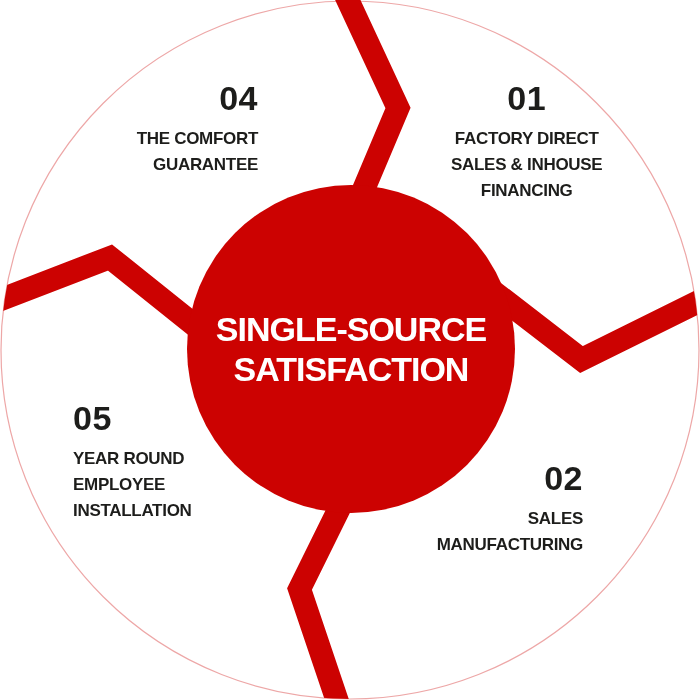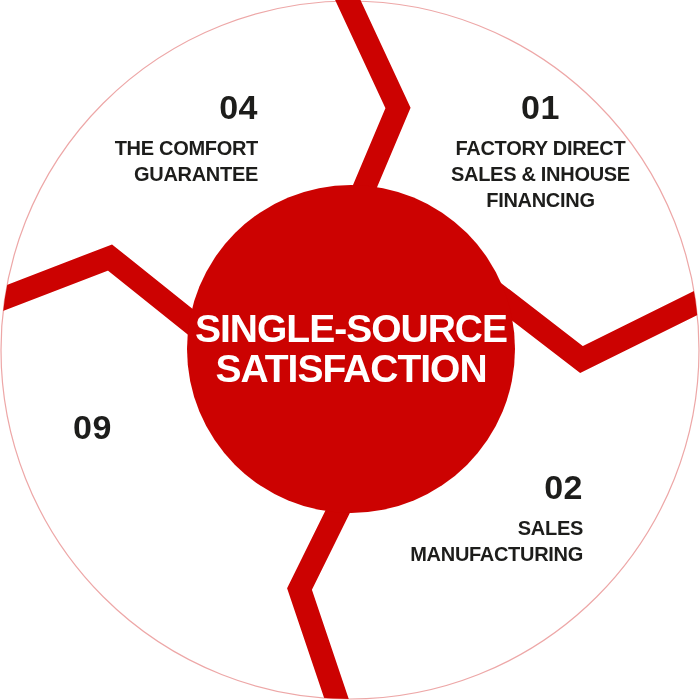--- a/index.html
+++ b/index.html
@@ -28,50 +28,49 @@
     stroke-miterlimit: 6;
   }
   .outer-ring {
     fill: #ffffff;
     stroke-width: 1.2;
     stroke-opacity: 0.35;
   }
   .section {
     position: absolute;
     color: #1d1d1b;
-    margin-top: 9px;
   }
   .section .num {
     font-size: 34px;
     font-weight: bold;
     line-height: 1;
     letter-spacing: 0.5px;
   }
   .section .label {
     margin-top: 11px;
-    font-size: 20px;
+    font-size: 17px;
     font-weight: bold;
     line-height: 26px;
     letter-spacing: -0.3px;
     white-space: pre-line;
   }
   .sec-01 { left: 451px; top: 81px;  text-align: center; }
   .sec-02 { right: 117px; top: 461px; text-align: right; }
   .sec-03 { left: 73px;  top: 401px; text-align: left; }
   .sec-04 { right: 442px; top: 81px;  text-align: right; }
   .center-label {
     position: absolute;
     left: 187px; top: 185px;
     width: 328px; height: 328px;
     display: flex;
     align-items: center;
     justify-content: center;
     text-align: center;
     color: #ffffff;
-    font-size: 39px;
+    font-size: 34px;
     font-weight: bold;
     line-height: 40px;
     letter-spacing: -1px;
     white-space: pre-line;
   }
 </style>
 </head>
 <body>
 
 <div class="stage">
@@ -106,21 +105,24 @@
 FINANCING</div>
   </div>
 
   <div class="section sec-02">
     <div class="num">02</div>
     <div class="label">SALES
 MANUFACTURING</div>
   </div>
 
   <div class="section sec-03">
-    <div class="num">09</div>
+    <div class="num">05</div>
+    <div class="label">YEAR ROUND
+EMPLOYEE
+INSTALLATION</div>
   </div>
 
   <div class="section sec-04">
     <div class="num">04</div>
     <div class="label">THE COMFORT
 GUARANTEE</div>
   </div>
 
 </div>
 

